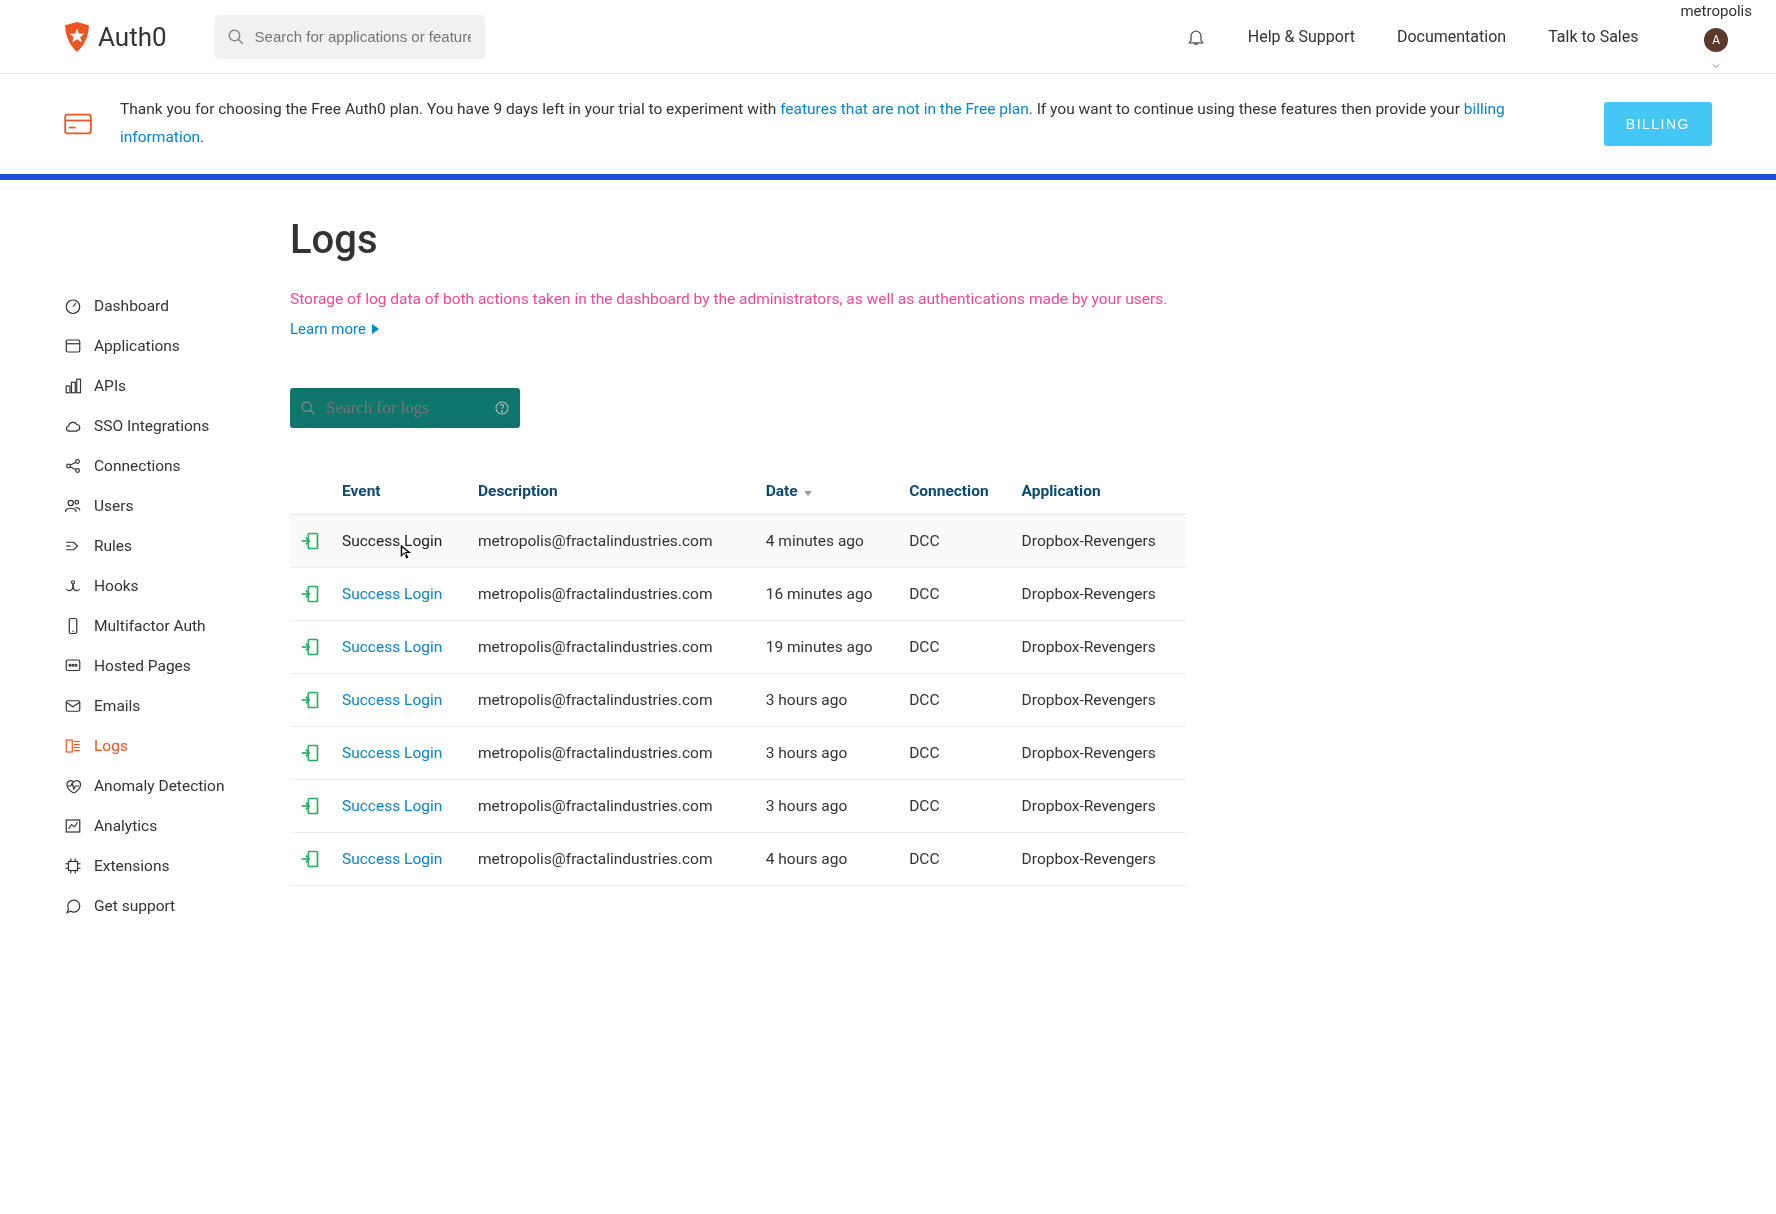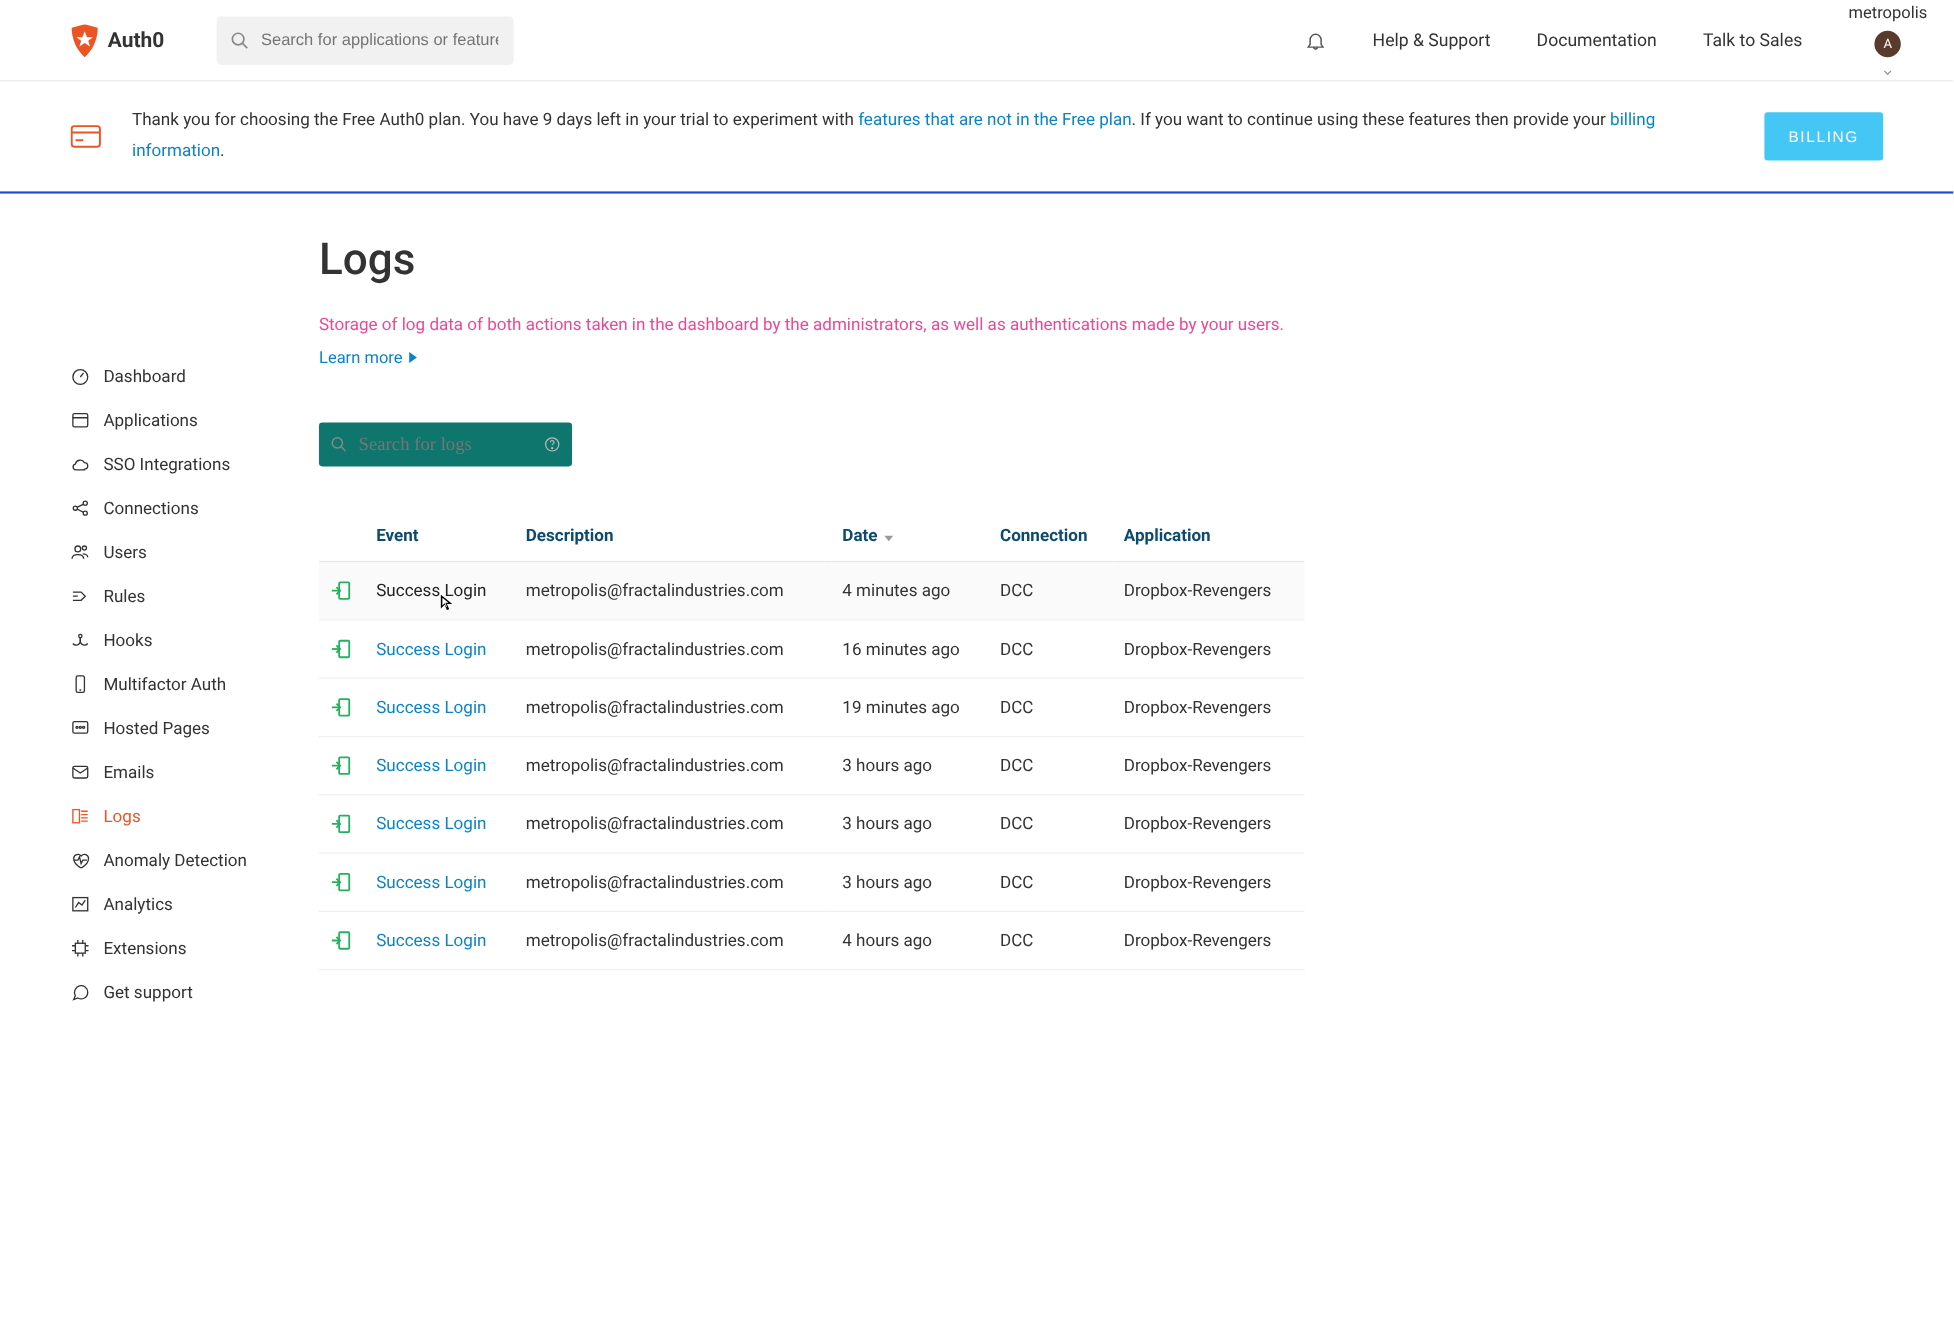--- a/index.html
+++ b/index.html
@@ -13,21 +13,21 @@
 
   
   .topbar {
     display: flex;
     align-items: center;
     height: 74px;
     padding: 0 24px;
     border-bottom: 1px solid #e6e6e6;
   }
   .logo-area { display: flex; align-items: center; margin-left: 40px; margin-right: 48px; }
-  .logo-text { font-size: 19px; font-weight: 700; margin-left: 8px; color:#333;text-align:right; }
+  .logo-text { font-size: 26px; font-weight: 400; margin-left: 8px; color:#333;text-align:right; }
   .search-wrap {
     position: relative;
     width: 270px;
     margin-right: auto;
   }
   .search-input {
     width: 100%;
     height: 44px;
     padding: 0 14px 0 40px;
     border: none;
@@ -47,21 +47,21 @@
     width: 24px; height: 24px; border-radius: 50%;
     background: #5a3a2a; color: #fff; font-size: 12px;
     display:flex; align-items:center; justify-content:center;
   }
   .bell-ico { width:20px; height:20px; color:#555; cursor:pointer; }
 
   
   .banner {
     display:flex; align-items:center;
     padding: 22px 64px;
-    border-bottom: 2px solid #1d4ed8;
+    border-bottom: 6px solid #1d4ed8;
     gap: 28px;
   }
   .banner-ico { width:28px; height:22px; color:#EB5424; flex:0 0 auto; }
   .banner-body { flex: 1; font-size:15.5px; line-height:1.8; color:#333; }
   .banner-body .lk { color: #0a84c6; cursor:pointer; }
   .billing-btn {
     background: #44c7f4; color:#fff;
     border:none; border-radius:3px;
     letter-spacing: 1.5px; font-size:14px; font-weight:500;
     padding: 14px 22px; cursor:pointer;
@@ -202,20 +202,30 @@
           <svg viewBox="0 0 24 24" width="18" height="18" fill="none" stroke="currentColor" stroke-width="1.6">
             <rect x="3" y="4" width="18" height="16" rx="2"></rect>
             <line x1="3" y1="9" x2="21" y2="9"></line>
           </svg>
         </span>
       <span>Applications</span>
     </div>
     <div class="side-item">
       <span class="side-ico">
           <svg viewBox="0 0 24 24" width="18" height="18" fill="none" stroke="currentColor" stroke-width="1.6">
+            <rect x="3" y="12" width="5" height="9"></rect>
+            <rect x="10" y="7" width="5" height="14"></rect>
+            <rect x="17" y="3" width="5" height="18"></rect>
+          </svg>
+        </span>
+      <span>APIs</span>
+    </div>
+    <div class="side-item">
+      <span class="side-ico">
+          <svg viewBox="0 0 24 24" width="18" height="18" fill="none" stroke="currentColor" stroke-width="1.6">
             <path d="M17 18a4 4 0 100-8 6 6 0 00-11 2 3.5 3.5 0 001 6.9H17z"></path>
           </svg>
         </span>
       <span>SSO Integrations</span>
     </div>
     <div class="side-item">
       <span class="side-ico">
           <svg viewBox="0 0 24 24" width="18" height="18" fill="none" stroke="currentColor" stroke-width="1.6">
             <circle cx="6" cy="12" r="2.5"></circle>
             <circle cx="18" cy="6" r="2.5"></circle>

